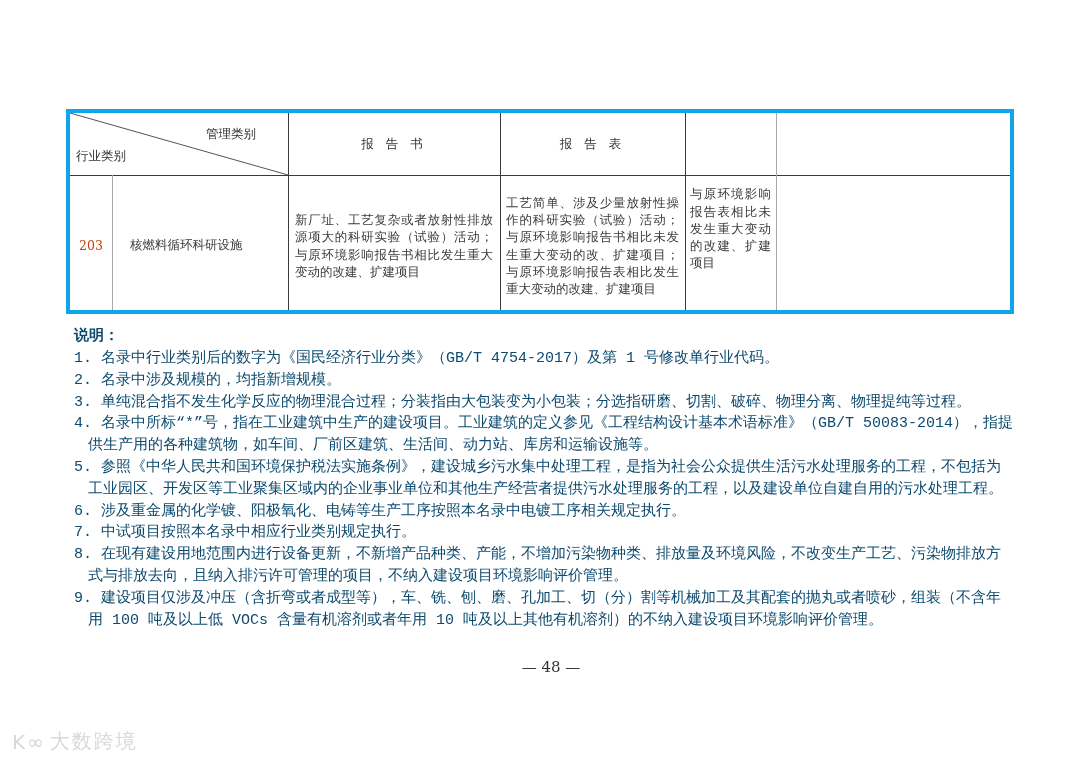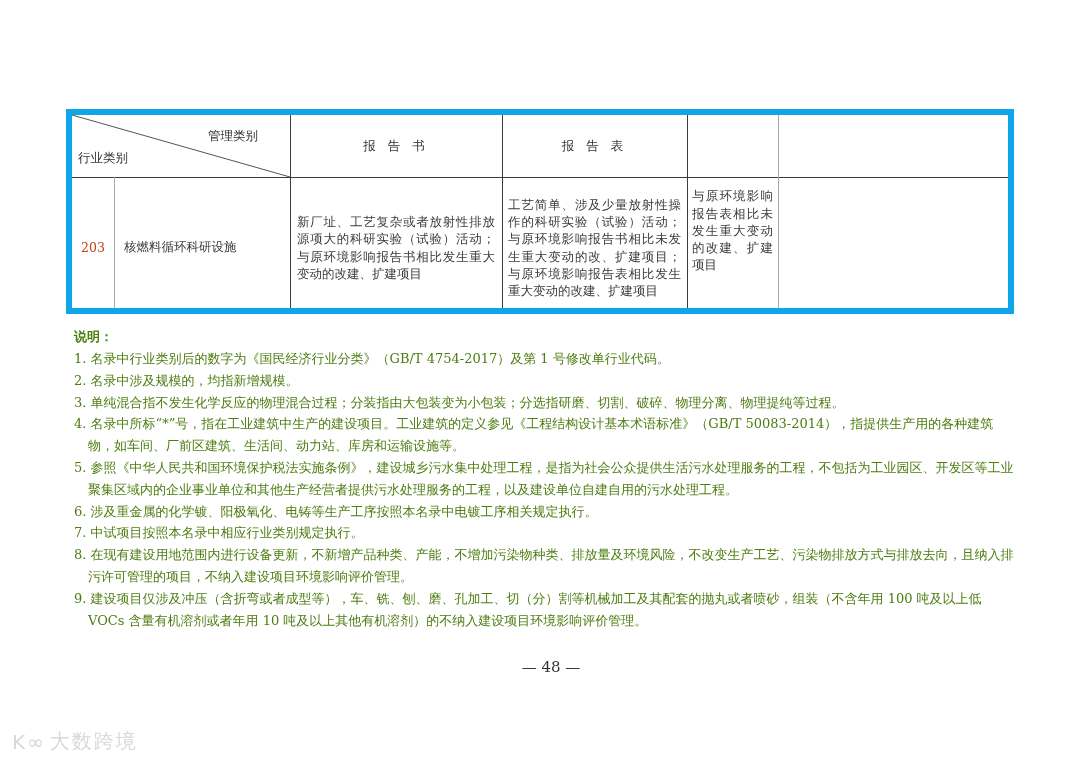--- a/index.html
+++ b/index.html
@@ -1,29 +1,29 @@
 <!DOCTYPE html>
 <html><head>
 <meta charset="utf-8">
 <style>
   html, body { margin:0; padding:0; background:#ffffff; }
   body { width:1080px; height:764px; position:relative; overflow:hidden;
          font-family:"DejaVu Serif","Liberation Serif",serif; color:#2a2a2a; }
   .tbl { position:absolute; left:66px; top:109px; width:948px; height:205px;
-         border:6px solid #0ea5e9; box-sizing:border-box; }
+         border:4px solid #0ea5e9; box-sizing:border-box; }
   .vline { position:absolute; top:0; bottom:0; width:0; border-left:1.5px solid #3a3a3a; }
   .vline.light { border-left:1.5px solid #a8a8a8; }
   .hline { position:absolute; left:0; right:0; top:62px; height:0; border-top:1.5px solid #3a3a3a; }
   .cell { position:absolute; display:flex; align-items:center; justify-content:center;
           box-sizing:border-box; text-align:center; }
   .hdr { font-family:"DejaVu Sans","Liberation Sans",sans-serif; font-size:12.5px; color:#333; letter-spacing:4px; }
   .hdr2 { font-family:"DejaVu Sans","Liberation Sans",sans-serif; font-size:12.5px; color:#333; line-height:17px; }
   .body-txt { font-size:12.5px; line-height:17.2px; color:#3a3a3a; text-align:justify; text-align-last:left; }
   .diag { position:absolute; left:0; top:0; }
-  .notes { position:absolute; left:74px; top:326px; width:940px; font-size:13px; color:#4d7c0f; }
+  .notes { position:absolute; left:74px; top:326px; width:940px; font-size:15px; color:#0c4a6e;font-family:Liberation Mono, monospace; }
   .notes .title { font-weight:bold; height:22px; line-height:22px; }
   .note { line-height:21.8px; padding-left:14px; text-indent:-14px; }
   .pageno { position:absolute; left:0; width:1080px; top:658px; text-align:center; font-size:15px; color:#333;padding-left:11px; }
   .wm { position:absolute; left:12px; top:728px; font-family:"DejaVu Sans","Liberation Sans",sans-serif;
         font-size:20px; color:#d8d8d8; letter-spacing:2px; display:flex; align-items:center; gap:4px; }
 </style>
 </head>
 <body>
 
 <div class="tbl">
@@ -39,21 +39,21 @@
   <div class="vline" style="left:615px;"></div>
   <div class="vline light" style="left:706px;"></div>
 
   <div class="cell hdr2" style="left:136px; top:10px; width:80px; height:20px; justify-content:flex-start;">管理类别</div>
   <div class="cell hdr2" style="left:6px; top:32px; width:80px; height:20px; justify-content:flex-start;">行业类别</div>
   <div class="cell hdr" style="left:218px; top:0; width:212px; height:62px;">报 告 书</div>
   <div class="cell hdr" style="left:430px; top:0; width:185px; height:62px;">报 告 表</div>
 
   <div>
     <div class="cell" style="left:0; top:62px; width:42px; height:141px; font-size:12.5px; color:#c2410c;">203</div>
-    <div class="cell" style="left:42px; top:62px; width:176px; height:141px; justify-content:flex-start; padding-left:10px; font-size:12.5px; color:#3a3a3a;">核燃料循环科研设施</div>
+    <div class="cell" style="left:42px; top:62px; width:176px; height:141px; justify-content:flex-start; padding-left:18px; font-size:12.5px; color:#3a3a3a;">核燃料循环科研设施</div>
     <div class="cell" style="left:218px; top:62px; width:212px; height:141px; padding:0 7px;">
       <div class="body-txt">新厂址、工艺复杂或者放射性排放源项大的科研实验（试验）活动；与原环境影响报告书相比发生重大变动的改建、扩建项目</div>
     </div>
     <div class="cell" style="left:430px; top:62px; width:185px; height:141px; padding:0 6px;">
       <div class="body-txt">工艺简单、涉及少量放射性操作的科研实验（试验）活动；与原环境影响报告书相比未发生重大变动的改、扩建项目；与原环境影响报告表相比发生重大变动的改建、扩建项目</div>
     </div>
     <div class="cell" style="left:615px; top:62px; width:91px; height:107px; padding:0 5px;">
       <div class="body-txt">与原环境影响报告表相比未发生重大变动的改建、扩建项目</div>
     </div>
     <div class="cell" style="left:706px; top:62px; width:240px; height:141px;"></div>

